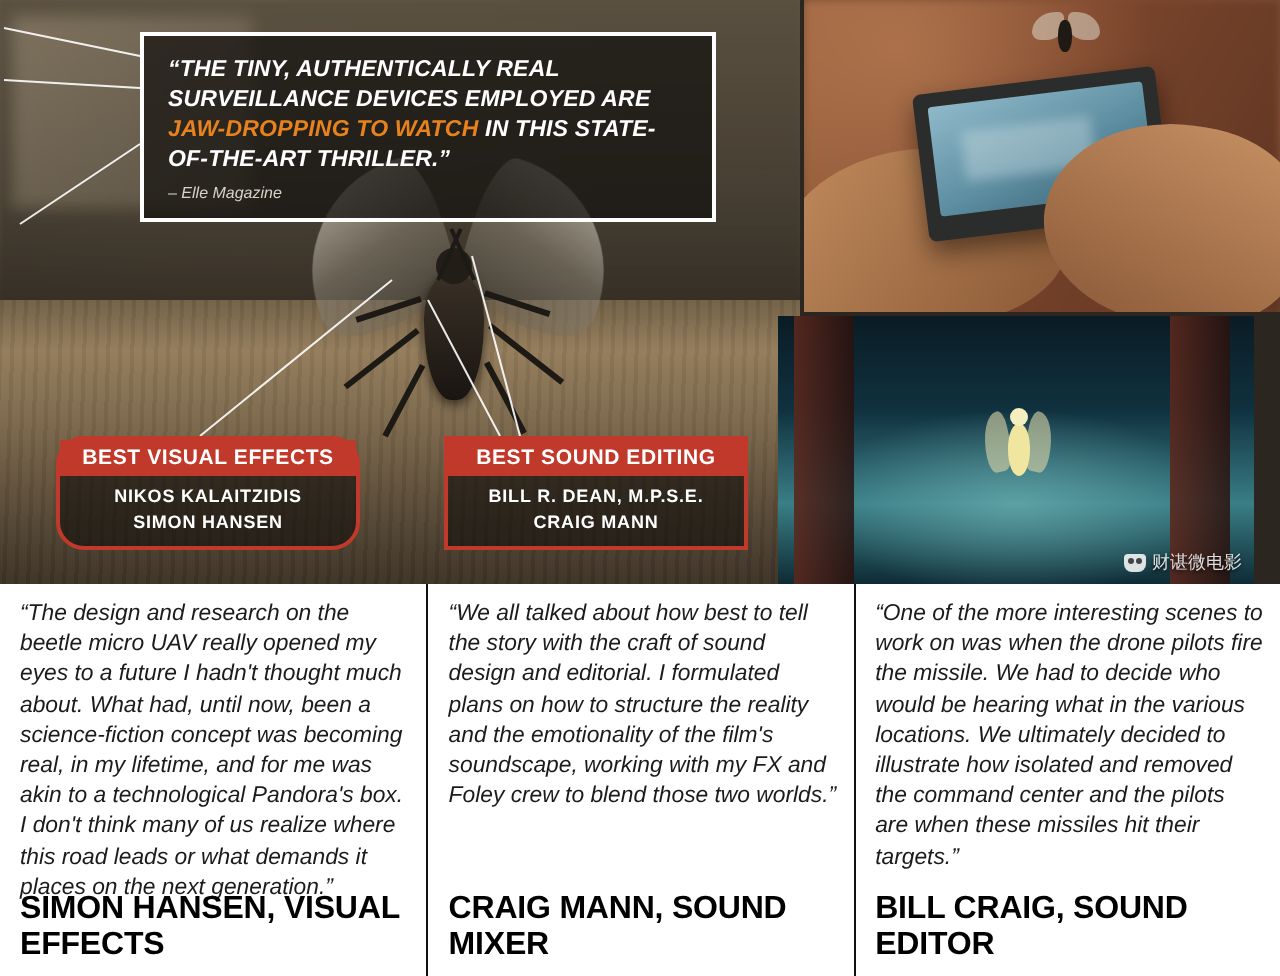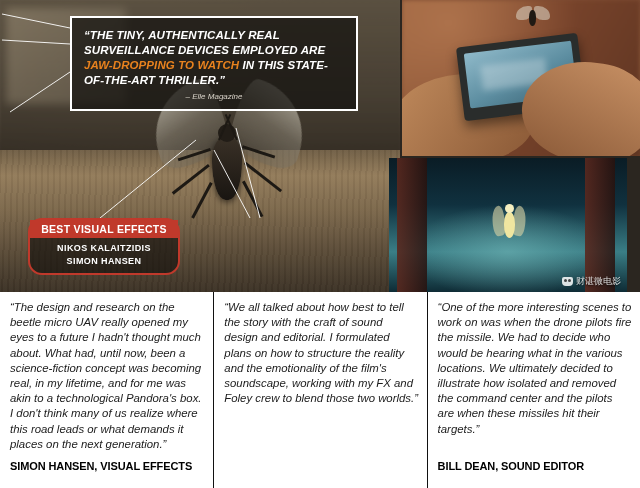--- a/index.html
+++ b/index.html
@@ -125,21 +125,20 @@
     font-style: italic;
     letter-spacing: .1px;
     margin: 0;
   }
   .quote-hl { color: #e8821e; }
   .quote-src {
     margin-top: 4px;
     color: #d8d2c8;
     font-size: 8px;
     font-style: italic;
-    text-align: center;
   }
 
   
   .award {
     position: absolute;
     box-sizing: border-box;
     border: 2px solid #c0392b;
     background: rgba(18,15,12,0.62);
     padding: 3px 8px 5px 8px;
     text-align: center;
@@ -303,22 +302,22 @@
   .col + .col { border-left: 1px solid #111; }
   .col-body {
     font-size: 11.4px;
     line-height: 15.2px;
     font-style: italic;
     color: #1b1b1b;
     margin: 0;
   }
   .col-attrib {
     position: absolute;
-    left: 10px; bottom: 16px;
-    font-size: 11px;
+    left: 10px; bottom: 6px;
+    font-size: 16px;
     font-weight: 700;
     font-style: normal;
     color: #000;
     letter-spacing: -.1px;
   }
 </style>
 </head>
 <body>
 
 <div class="page">
@@ -360,20 +359,25 @@
         <p class="quote-text"><span>“THE TINY, AUTHENTICALLY REAL SURVEILLANCE DEVICES EMPLOYED ARE </span><span class="quote-hl">JAW-DROPPING TO WATCH</span><span> IN THIS STATE-OF-THE-ART THRILLER.”</span></p>
         <div class="quote-src">– Elle Magazine</div>
       </div>
 
       <div class="award" id="award-vfx">
         <span class="award-title">BEST VISUAL EFFECTS</span>
         <span class="award-name">NIKOS KALAITZIDIS</span>
         <span class="award-name">SIMON HANSEN</span>
       </div>
 
+      <div class="award" id="award-sound">
+        <span class="award-title">BEST SOUND EDITING</span>
+        <span class="award-name">BILL R. DEAN, M.P.S.E.</span>
+        <span class="award-name">CRAIG MANN</span>
+      </div>
     </div>
 
     <div class="photo-hands">
       <div class="bg-blur"></div>
       <div class="bug-top">
         <div class="b-wing b-wl"></div>
         <div class="b-wing b-wr"></div>
         <div class="b-body"></div>
       </div>
       <div class="hand-l"></div>
@@ -402,20 +406,21 @@
 
   <div class="testimonials">
 
     <div class="col">
       <p class="col-body">“The design and research on the beetle micro UAV really opened my eyes to a future I hadn't thought much about. What had, until now, been a science-fiction concept was becoming real, in my lifetime, and for me was akin to a technological Pandora's box. I don't think many of us realize where this road leads or what demands it places on the next generation.”</p>
       <div class="col-attrib">SIMON HANSEN, VISUAL EFFECTS</div>
     </div>
 
     <div class="col">
       <p class="col-body">“We all talked about how best to tell the story with the craft of sound design and editorial. I formulated plans on how to structure the reality and the emotionality of the film's soundscape, working with my FX and Foley crew to blend those two worlds.”</p>
+      <div class="col-attrib">CRAIG MANN, SOUND MIXER</div>
     </div>
 
     <div class="col">
       <p class="col-body">“One of the more interesting scenes to work on was when the drone pilots fire the missile. We had to decide who would be hearing what in the various locations. We ultimately decided to illustrate how isolated and removed the command center and the pilots are when these missiles hit their targets.”</p>
-      <div class="col-attrib">BILL DEAN, SOUND EDITOR</div>
+      <div class="col-attrib">BILL CRAIG, SOUND EDITOR</div>
     </div>
   </div>
 </div>
 
 </body></html>

